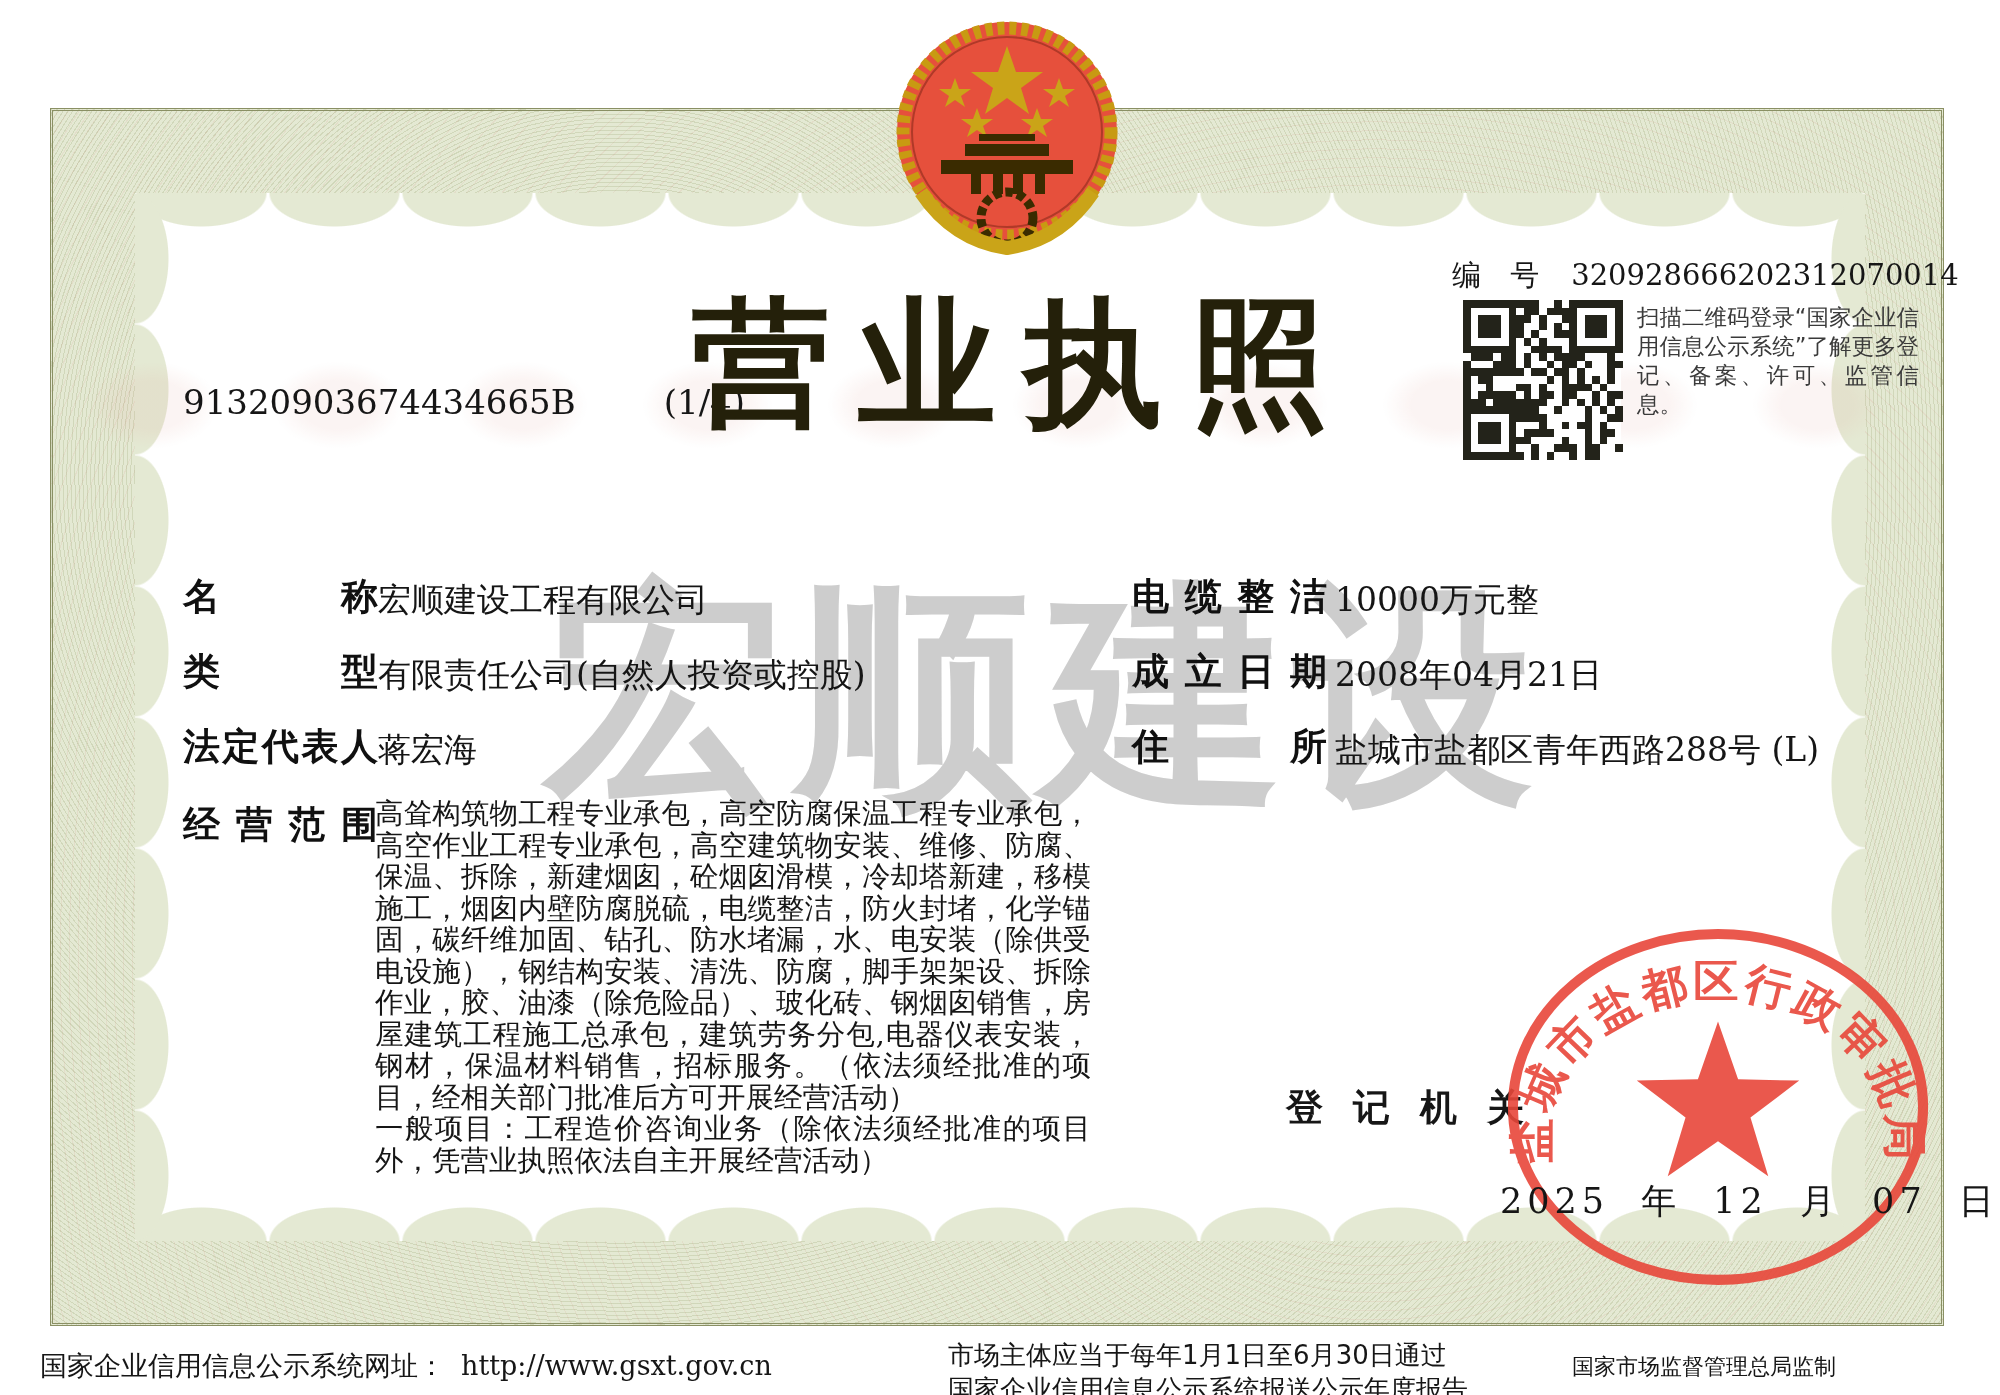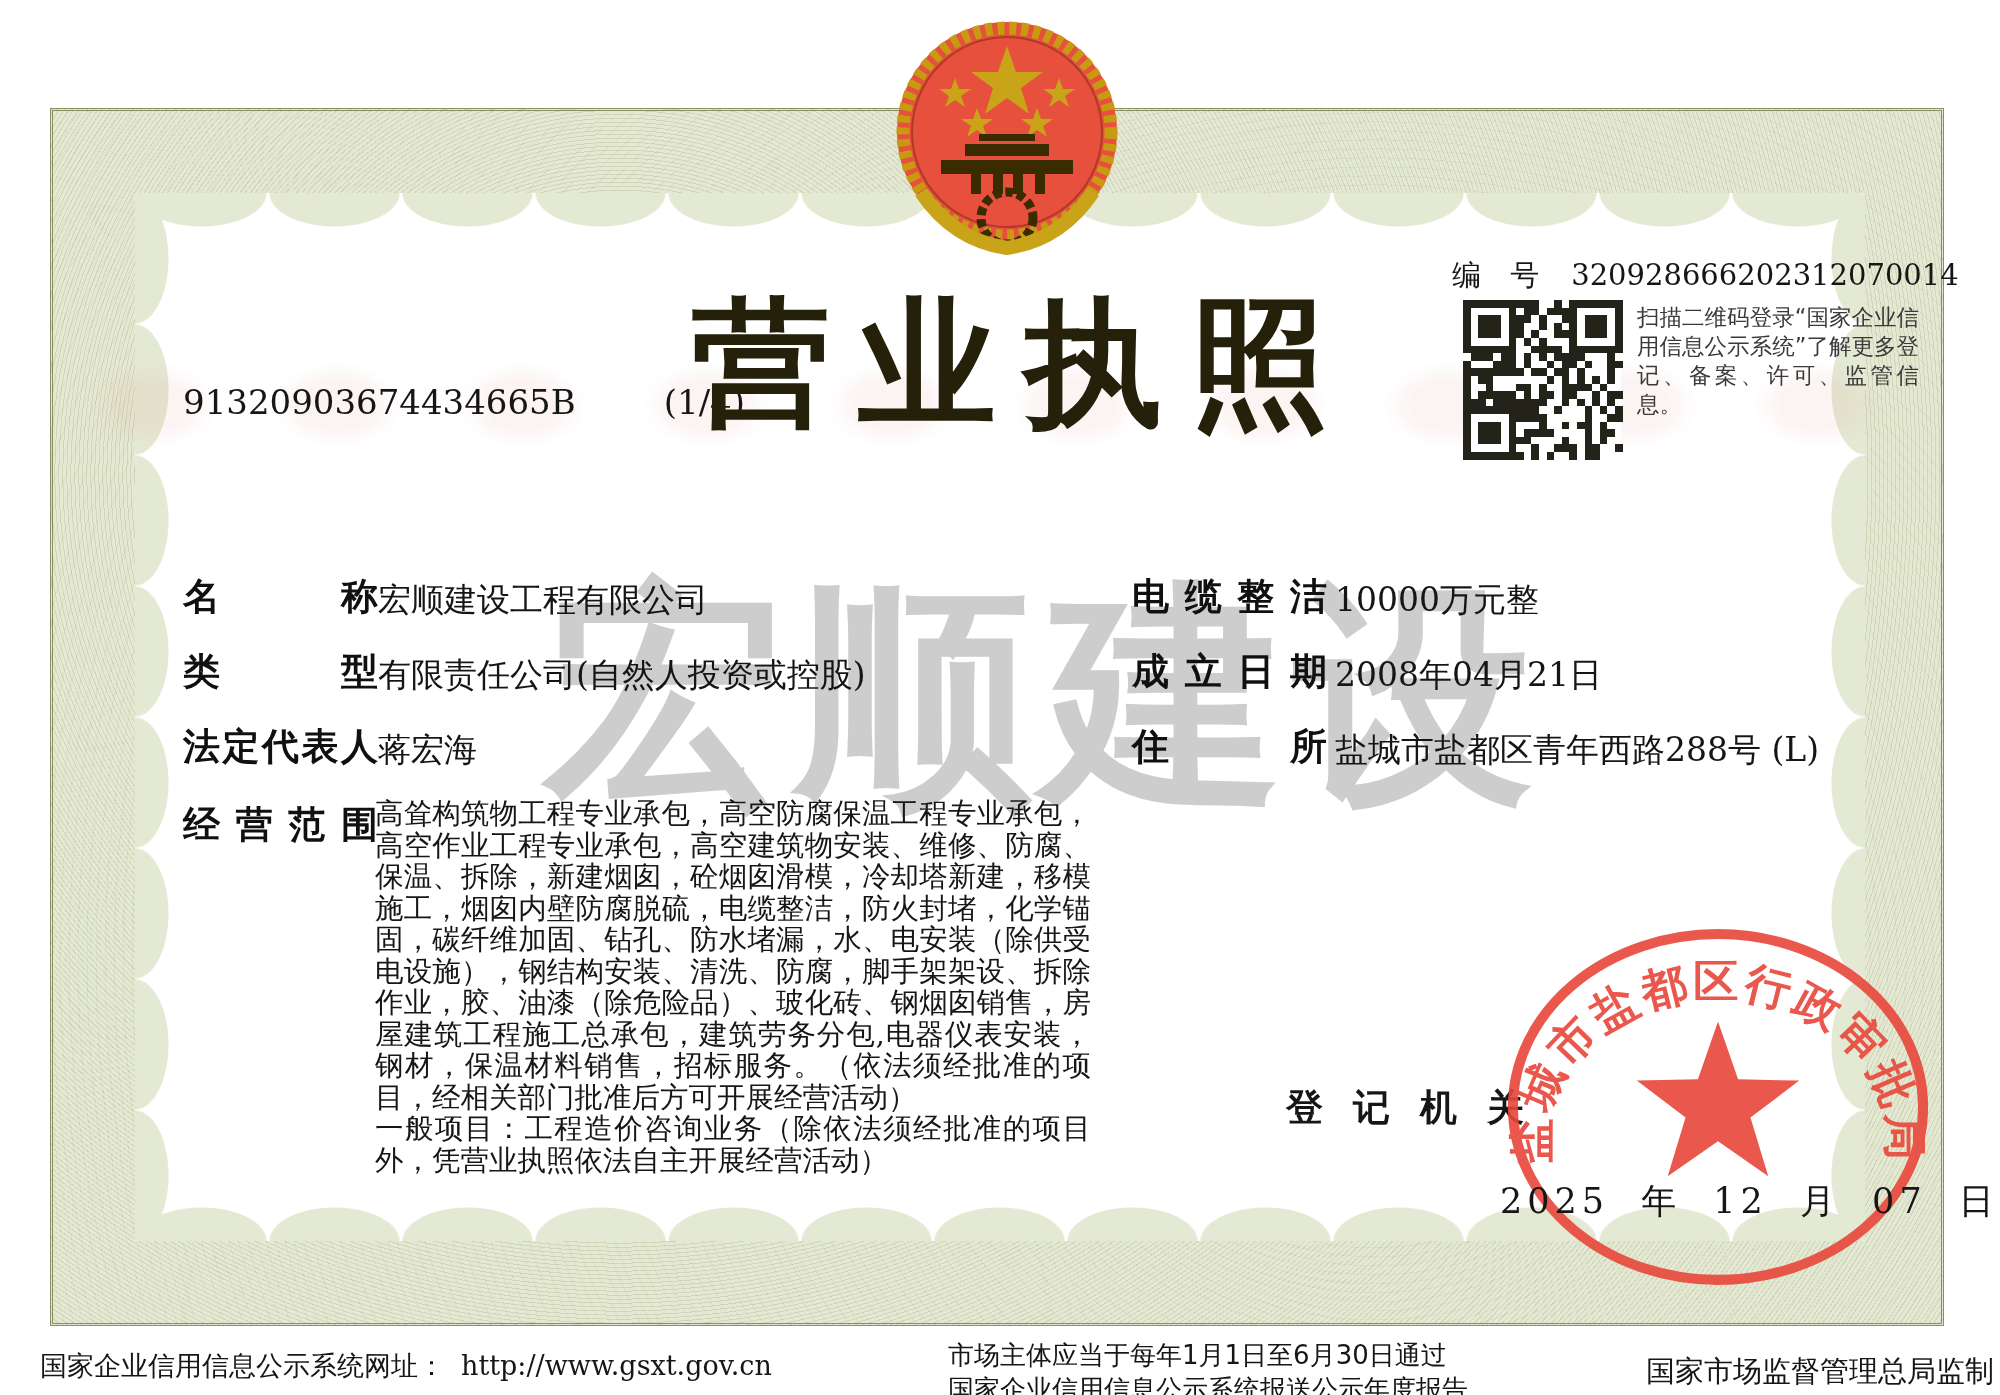--- a/index.html
+++ b/index.html
@@ -64,21 +64,21 @@
          text-align:justify;text-align-last:justify;}
   .date-line{left:1500px;top:1178px;font-size:35px;font-family:"DejaVu Serif",serif;letter-spacing:5px;
          word-spacing:16px;z-index:4;white-space:nowrap;}
 
   .seal{left:1496px;top:918px;width:444px;height:382px;z-index:3;opacity:.9;}
 
   
   .footer-left{left:40px;top:1348px;font-size:27px;white-space:nowrap;}
   .footer-left .url{font-family:"DejaVu Serif",serif;margin-left:16px;}
   .footer-center{left:948px;top:1338px;font-size:26px;line-height:34px;white-space:nowrap;}
-  .footer-right{left:1646px;top:1352px;font-size:29px;white-space:nowrap;}
+  .footer-right{left:1572px;top:1352px;font-size:22px;white-space:nowrap;}
 
   .emblem{left:893px;top:12px;width:228px;height:252px;z-index:3;}
 </style>
 </head>
 <body>
 
 <div class="page">
 
   <div class="frame"></div>
   <div class="inner"></div>

